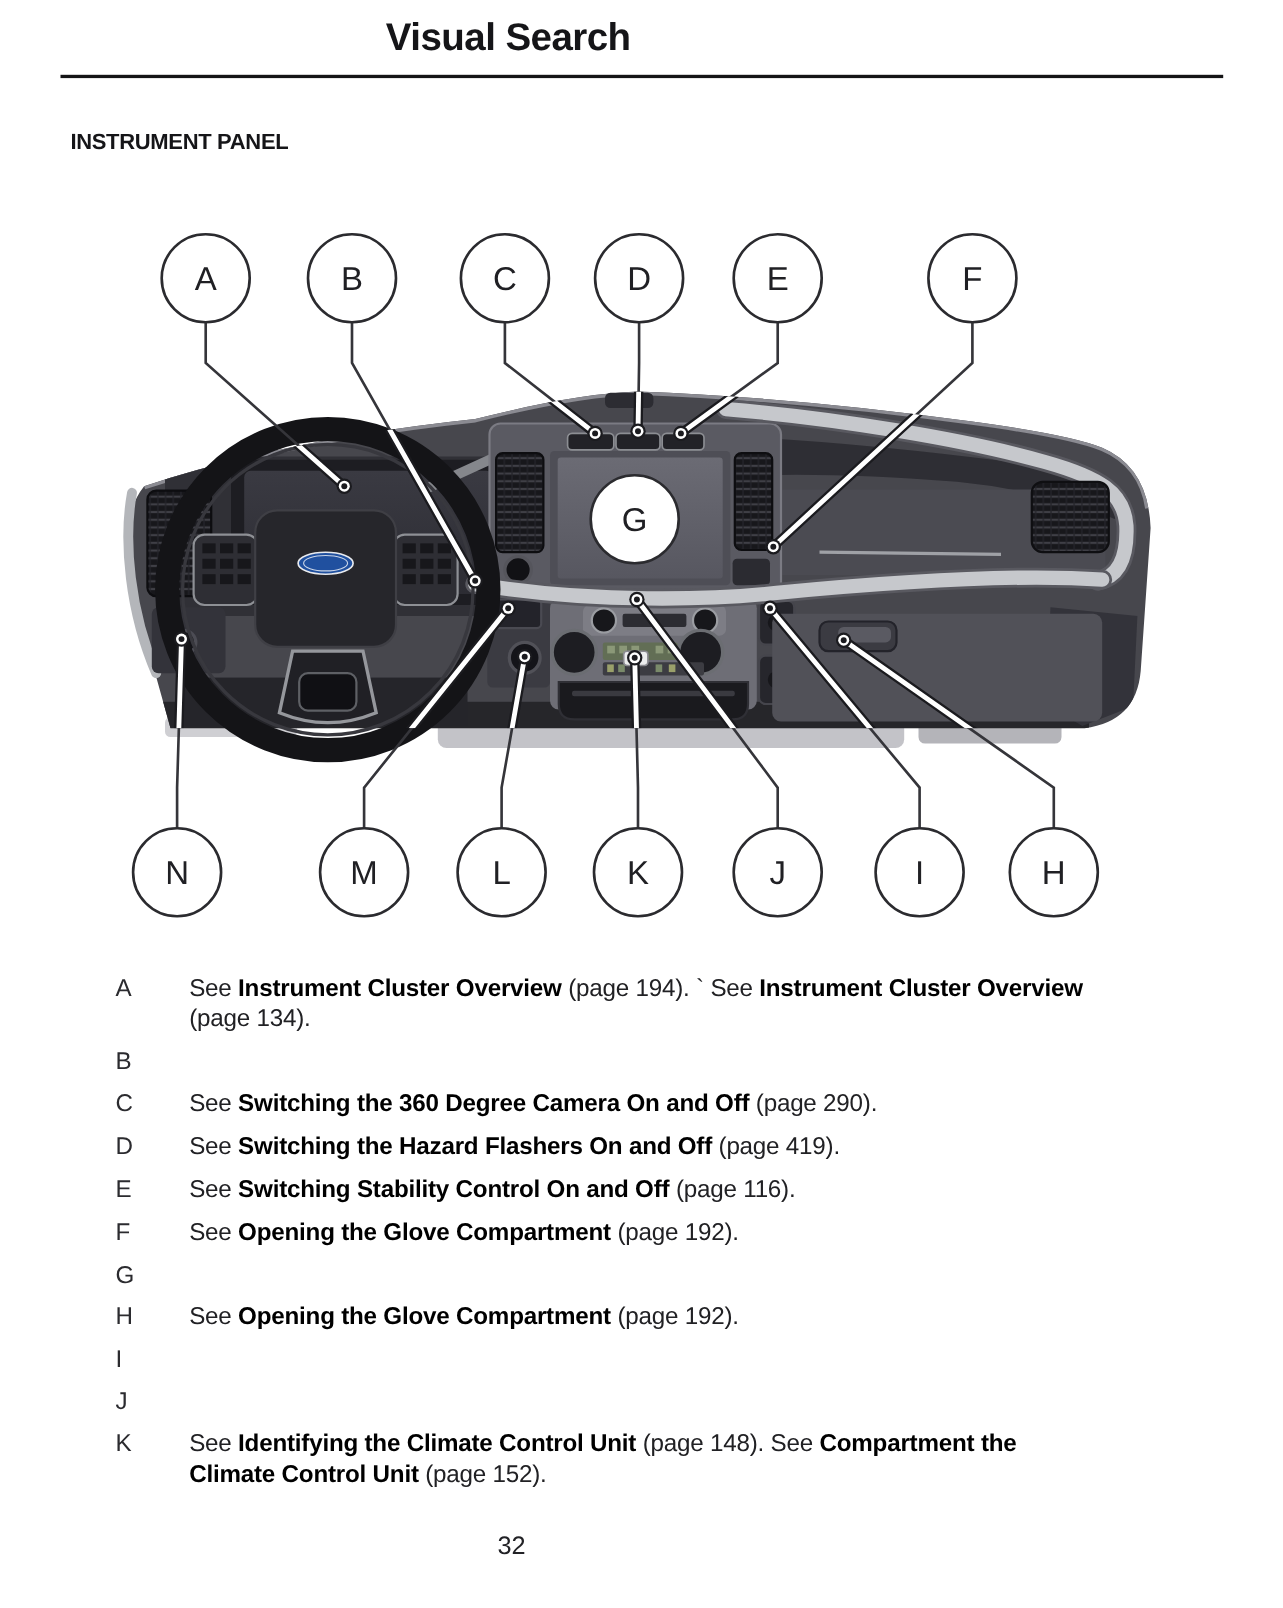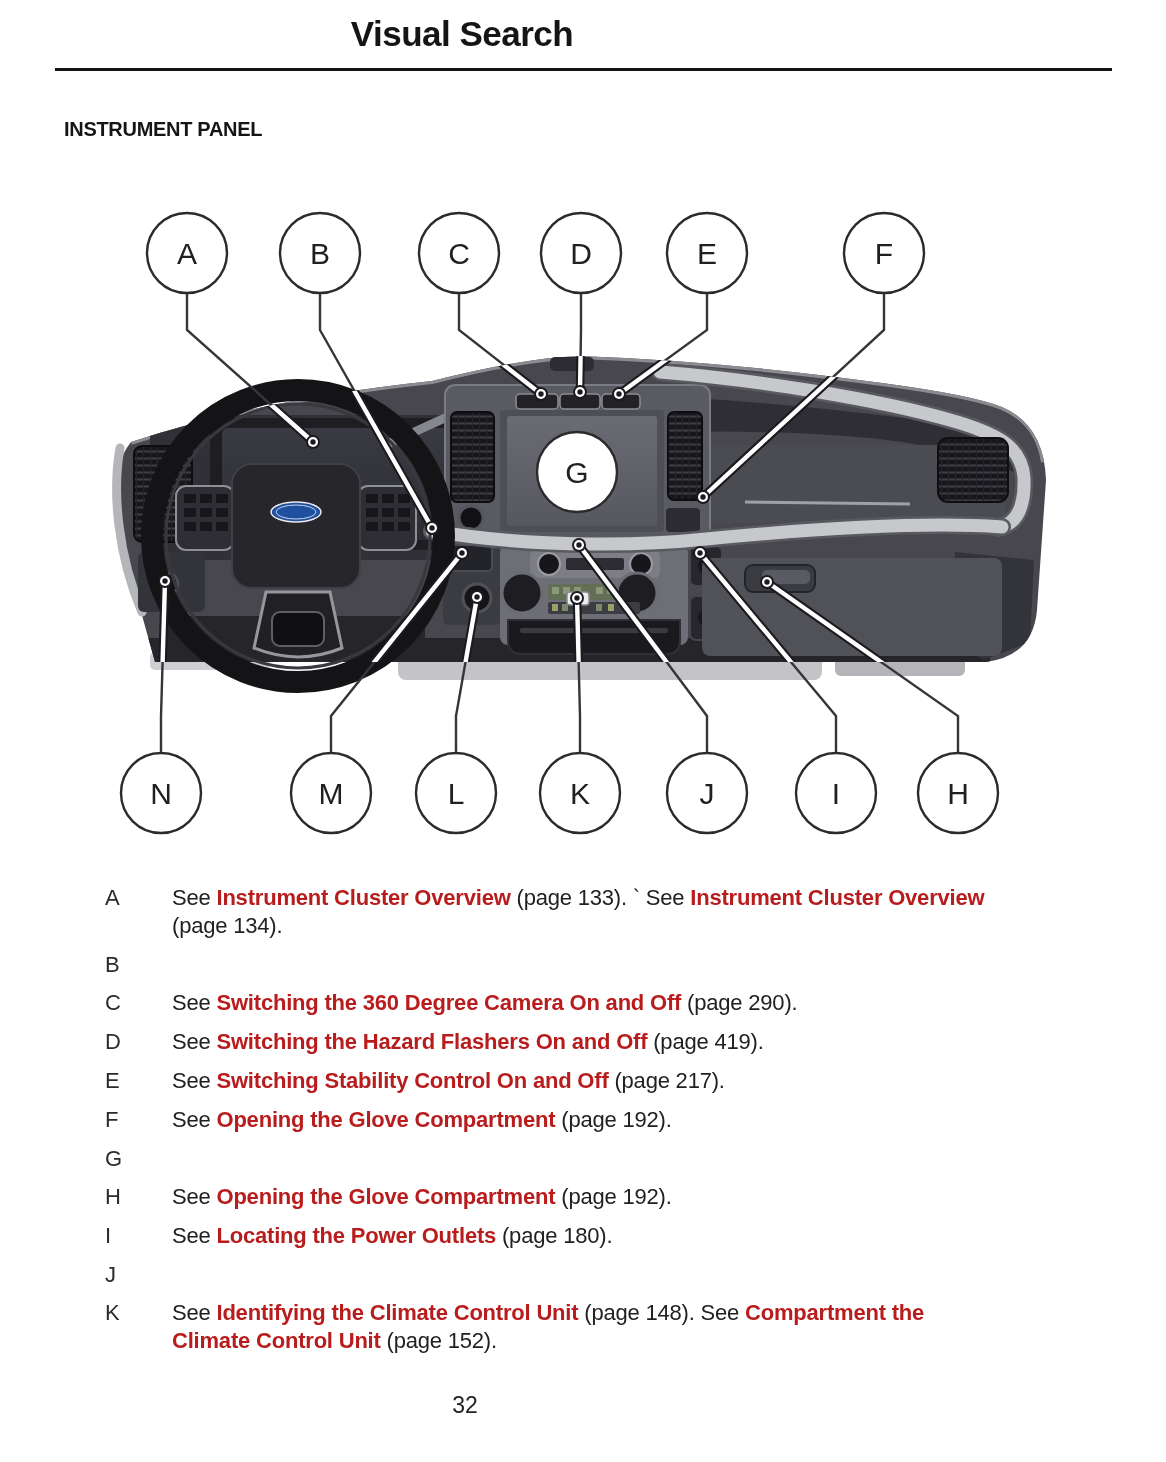--- a/index.html
+++ b/index.html
@@ -8,21 +8,21 @@
   .abs{position:absolute;}
   .doc-title{left:0;top:14px;width:924px;text-align:center;font-size:35px;font-weight:700;
              letter-spacing:-0.5px;color:#151518;}
   .rule{left:55px;top:68px;width:1057px;height:3px;background:#141416;}
   .section-heading{left:64px;top:118px;font-size:20px;font-weight:700;letter-spacing:-0.3px;color:#151518;}
   .diagram-wrap{left:0;top:190px;width:1166px;height:655px;}
   .legend{left:105px;top:884px;width:975px;}
   .legend-row{display:flex;margin-bottom:11px;}
   .legend-letter{width:67px;flex:0 0 67px;font-size:22px;color:#2b2b2f;padding-top:1px;}
   .legend-text{max-width:820px;font-size:22px;line-height:28px;letter-spacing:-0.2px;color:#212124;}
-  .legend-text .b{font-weight:700;color:#b91c1c;}
+  .legend-text .b{font-weight:700;color:#000000;}
   .page-number{left:0;top:1392px;width:930px;text-align:center;font-size:23px;color:#222226;}
   
   .ldr-thin{stroke:#35353a;stroke-width:2.4px;fill:none;}
   .ldr-case{stroke:#1b1b1f;stroke-width:8.6px;fill:none;}
   .ldr-core{stroke:#ffffff;stroke-width:4.4px;fill:none;}
   .dot-o{fill:#1b1b1f;} .dot-m{fill:#ffffff;} .dot-i{fill:#1b1b1f;}
   .bubble{fill:#ffffff;stroke:#2b2b2f;stroke-width:2.4px;}
   .bubble-label{font-family:"Liberation Sans",sans-serif;font-size:30px;fill:#202024;text-anchor:middle;}
 </style>
 </head>
@@ -324,51 +324,50 @@
           <circle cx="958" cy="793" r="40" class="bubble"></circle>
           <text x="958" y="803.5" class="bubble-label">H</text>
         </g>
       </g>
 </svg>
 </div>
 
 <div class="abs legend" id="legend">
     <div class="legend-row">
       <div class="legend-letter">A</div>
-      <div class="legend-text"><span>See </span><span class="b">Instrument Cluster Overview</span><span> (page 133). ` See </span><span class="b">Instrument Cluster Overview</span><span> (page 134).</span></div>
+      <div class="legend-text"><span>See </span><span class="b">Instrument Cluster Overview</span><span> (page 194). ` See </span><span class="b">Instrument Cluster Overview</span><span> (page 134).</span></div>
     </div>
     <div class="legend-row">
       <div class="legend-letter">B</div>
     </div>
     <div class="legend-row">
       <div class="legend-letter">C</div>
       <div class="legend-text"><span>See </span><span class="b">Switching the 360 Degree Camera On and Off</span><span> (page 290).</span></div>
     </div>
     <div class="legend-row">
       <div class="legend-letter">D</div>
       <div class="legend-text"><span>See </span><span class="b">Switching the Hazard Flashers On and Off</span><span> (page 419).</span></div>
     </div>
     <div class="legend-row">
       <div class="legend-letter">E</div>
-      <div class="legend-text"><span>See </span><span class="b">Switching Stability Control On and Off</span><span> (page 217).</span></div>
+      <div class="legend-text"><span>See </span><span class="b">Switching Stability Control On and Off</span><span> (page 116).</span></div>
     </div>
     <div class="legend-row">
       <div class="legend-letter">F</div>
       <div class="legend-text"><span>See </span><span class="b">Opening the Glove Compartment</span><span> (page 192).</span></div>
     </div>
     <div class="legend-row">
       <div class="legend-letter">G</div>
     </div>
     <div class="legend-row">
       <div class="legend-letter">H</div>
       <div class="legend-text"><span>See </span><span class="b">Opening the Glove Compartment</span><span> (page 192).</span></div>
     </div>
     <div class="legend-row">
       <div class="legend-letter">I</div>
-      <div class="legend-text"><span>See </span><span class="b">Locating the Power Outlets</span><span> (page 180).</span></div>
     </div>
     <div class="legend-row">
       <div class="legend-letter">J</div>
     </div>
     <div class="legend-row">
       <div class="legend-letter">K</div>
       <div class="legend-text"><span>See </span><span class="b">Identifying the Climate Control Unit</span><span> (page 148). See </span><span class="b">Compartment the</span><span> </span><span class="b">Climate Control Unit</span><span> (page 152).</span></div>
     </div>
   </div>
 

